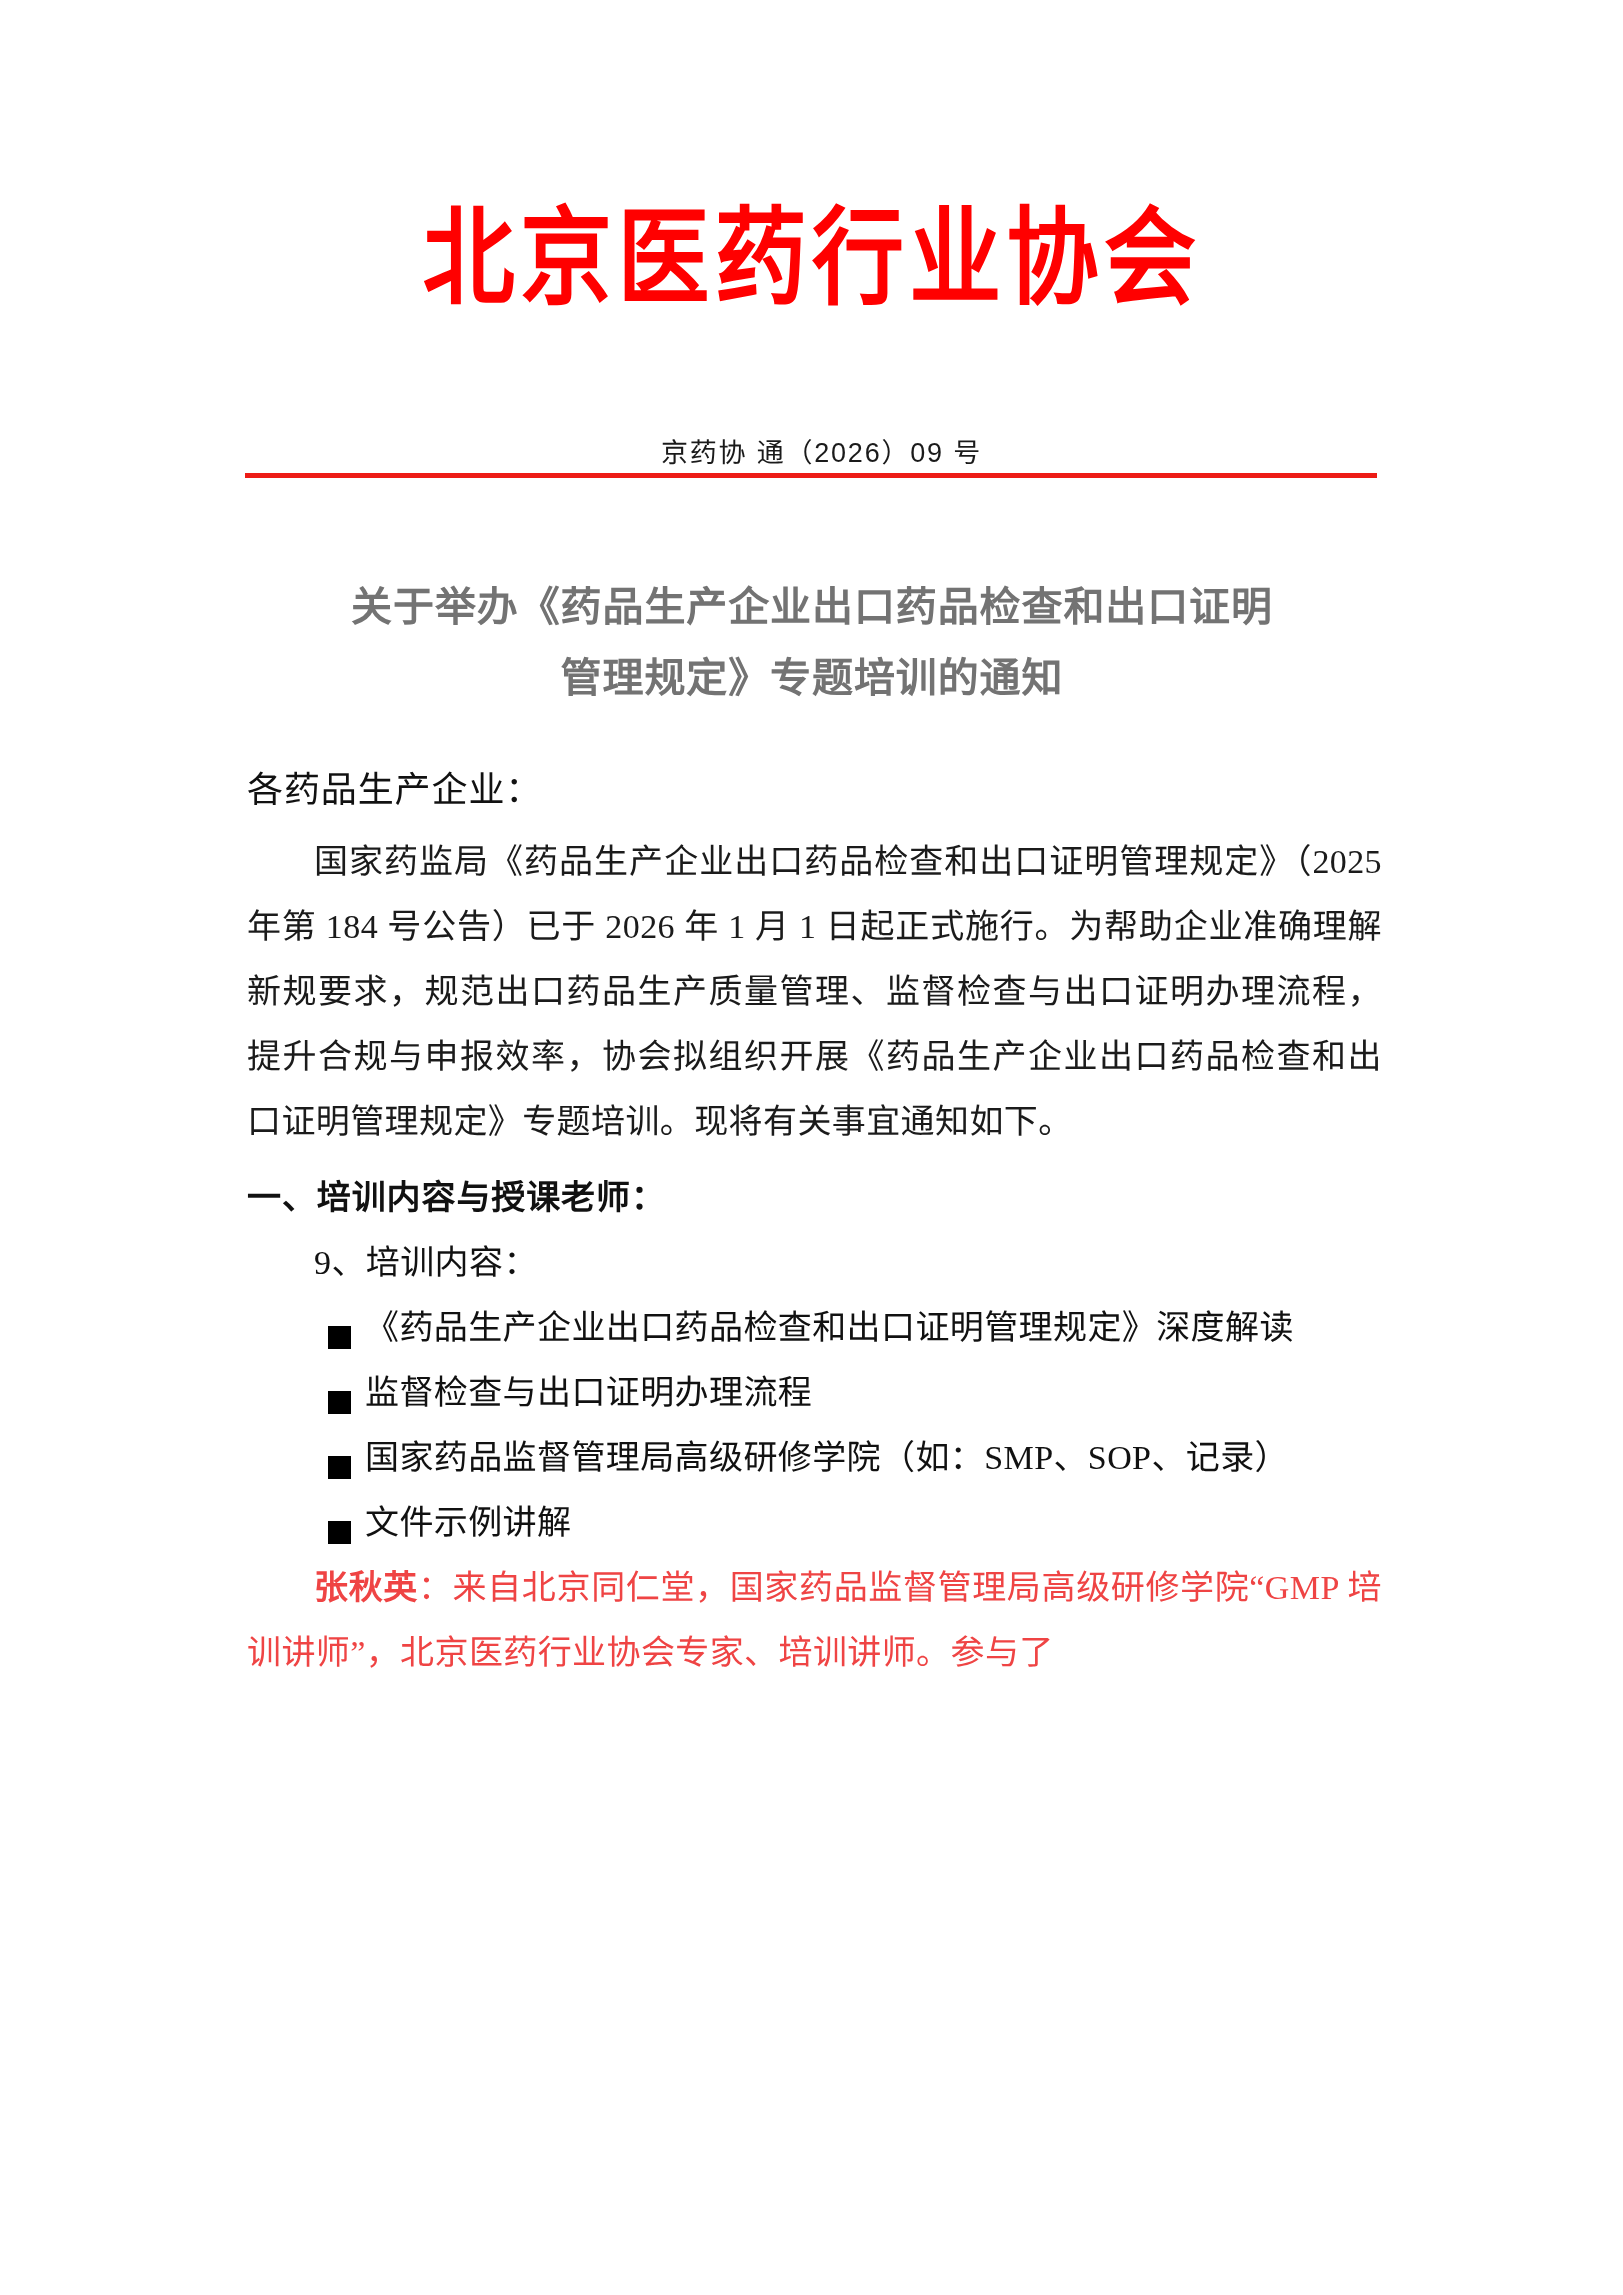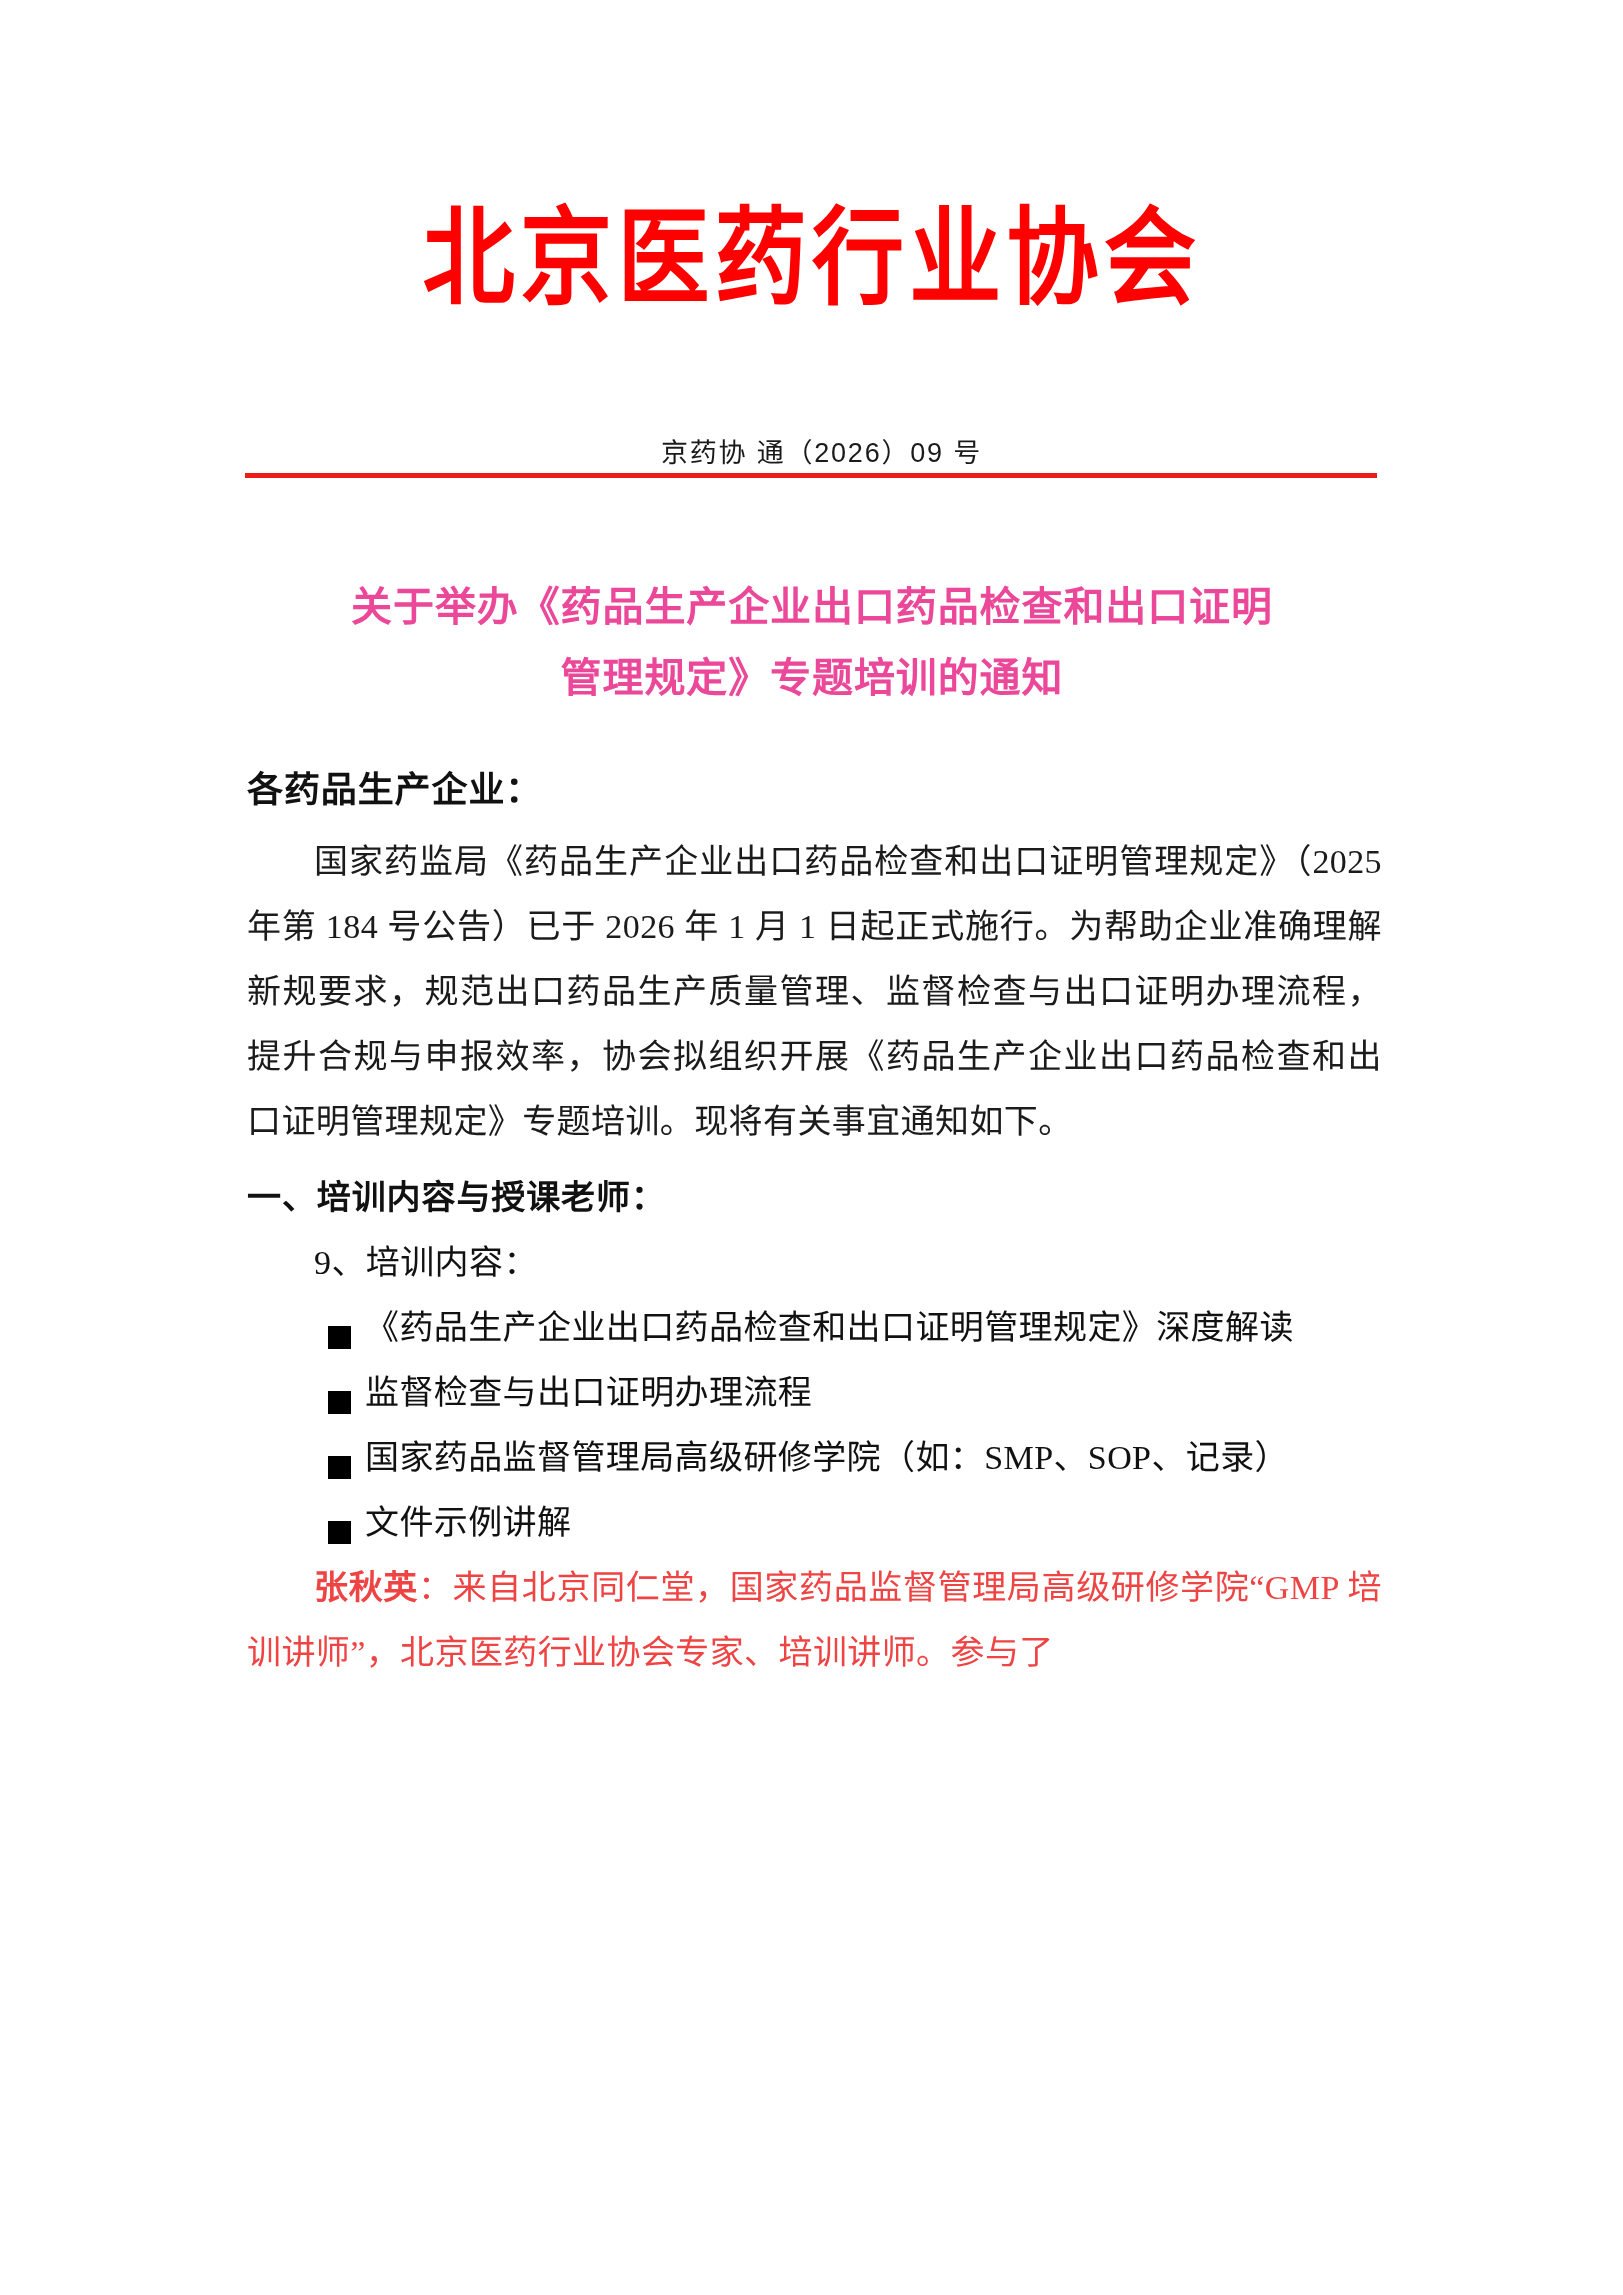--- a/index.html
+++ b/index.html
@@ -73,34 +73,34 @@
     position: absolute;
     left: 256px;
     width: 1112px;
     top: 572px;
     text-align: center;
     font-family: "Liberation Sans", "DejaVu Sans", sans-serif;
     font-weight: 700;
     font-size: 41px;
     line-height: 71px;
     letter-spacing: 0.9px;
-    color: #ec4899;
+    color: #737373;
   }
 
   
   .body-area {
     position: absolute;
     left: 247px;
     width: 1135px;
     top: 758px;
   }
 
   .salutation {
     font-family: "Liberation Serif", "DejaVu Serif", serif;
-    font-weight: 700;
+    font-weight: 400;
     font-size: 36px;
     line-height: 64px;
     letter-spacing: 0.9px;
     margin: 0 0 7px 0;
   }
 
   .para {
     font-family: "Liberation Serif", "DejaVu Serif", serif;
     font-size: 34px;
     line-height: 65px;

